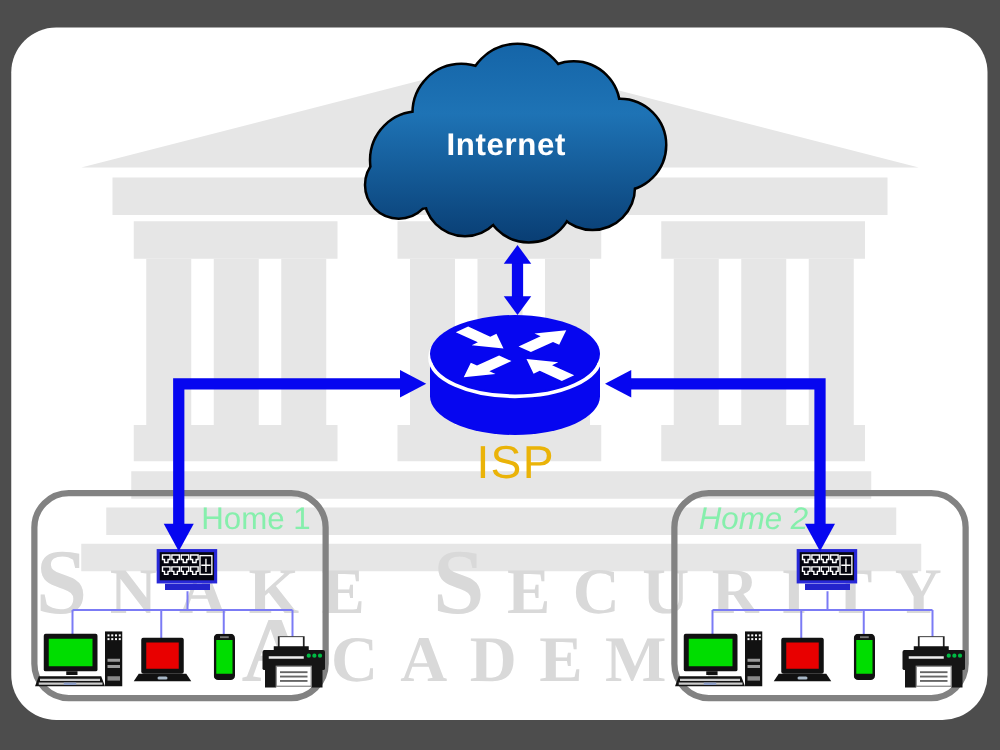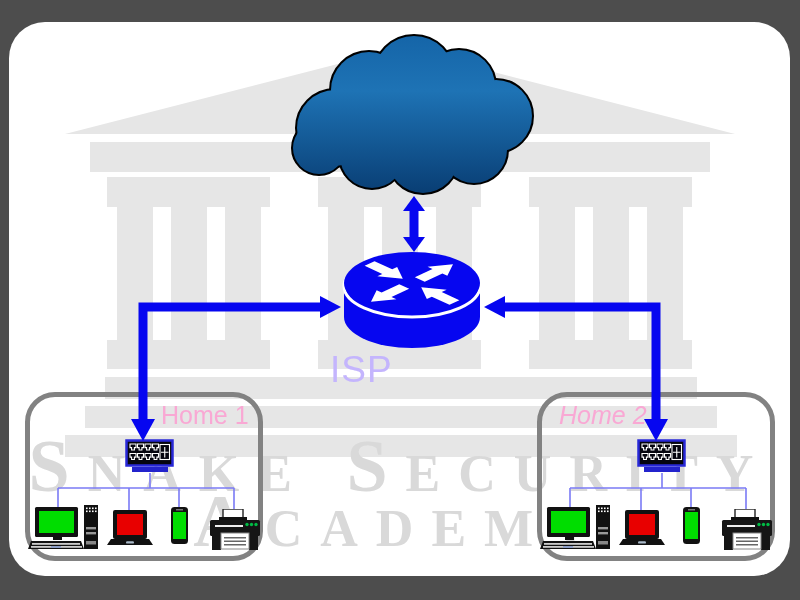--- a/index.html
+++ b/index.html
@@ -14,29 +14,29 @@
   .wm{position:absolute;left:0;width:800px;text-align:center;color:#d9d9d9;
       font-family:"Liberation Serif",serif;font-weight:bold;font-variant:small-caps;
       font-size:74px;line-height:74px;letter-spacing:18px;white-space:nowrap;}
   #wm1{top:429px;}
   #wm2{top:484px;}
   
   #cloud{left:271px;top:30px;}
   #internet-label{position:absolute;left:305px;top:102px;width:200px;text-align:center;
       color:#fff;font-weight:bold;font-size:25px;letter-spacing:.5px;}
   #router{left:330px;top:245px;}
-  #isp-label{position:absolute;left:330px;top:349px;width:165px;
-      color:#c4b5fd;font-size:37px;letter-spacing:1px;}
+  #isp-label{position:absolute;left:330px;top:349px;width:165px;text-align:center;
+      color:#eab308;font-size:37px;letter-spacing:1px;}
   #links{left:0;top:0;}
   
   .home-box{position:absolute;top:392px;width:238px;height:169px;}
   .home-box::before{content:'';position:absolute;inset:0;border:5px solid #828282;border-radius:30px;}
   #home1{left:25px;}
   #home2{left:537px;font-style:italic;}
-  .home-label{position:absolute;top:9px;font-size:25px;color:#f9a8d4;white-space:nowrap;}
+  .home-label{position:absolute;top:9px;font-size:25px;color:#86efac;white-space:nowrap;}
   #home1 .home-label{left:136px;}
   #home2 .home-label{left:22px;}
   .home-box svg{position:absolute;}
   .lan{left:0;top:0;}
   .switch{left:100px;top:47px;}
   .desktop{left:3px;top:113px;}
   .laptop{left:81px;top:118px;}
   .phone{left:146px;top:115px;}
   .printer{left:184px;top:117px;}
 </style>
@@ -264,20 +264,21 @@
           <circle cx="143" cy="46" r="40"></circle>
         <circle cx="188" cy="56" r="36"></circle>
           <circle cx="225" cy="86" r="36"></circle>
           <circle cx="203" cy="120" r="33"></circle>
         <circle cx="152" cy="128" r="35"></circle>
           <circle cx="101" cy="126" r="32"></circle>
           <circle cx="48" cy="118" r="26"></circle>
         <circle cx="143" cy="90" r="56"></circle>
       </g>
     </svg>
+    <div id="internet-label">Internet</div>
 
     <svg id="router" width="165" height="110" viewBox="330 245 165 110">
       <defs>
         <g id="ra">
             <polygon points="0,-7 25,-7 25,-14 47,0 25,14 25,7 0,7" fill="#fff"></polygon>
           </g>
       </defs>
       <path d="M344,286 V317 A68,31 0 0 0 480,317 V286 Z" fill="#0606f0"></path>
       <ellipse cx="412" cy="286" rx="68" ry="31" fill="none" stroke="#fff" stroke-width="3"></ellipse>
       <ellipse cx="412" cy="283" rx="68" ry="31" fill="#0606f0"></ellipse>

